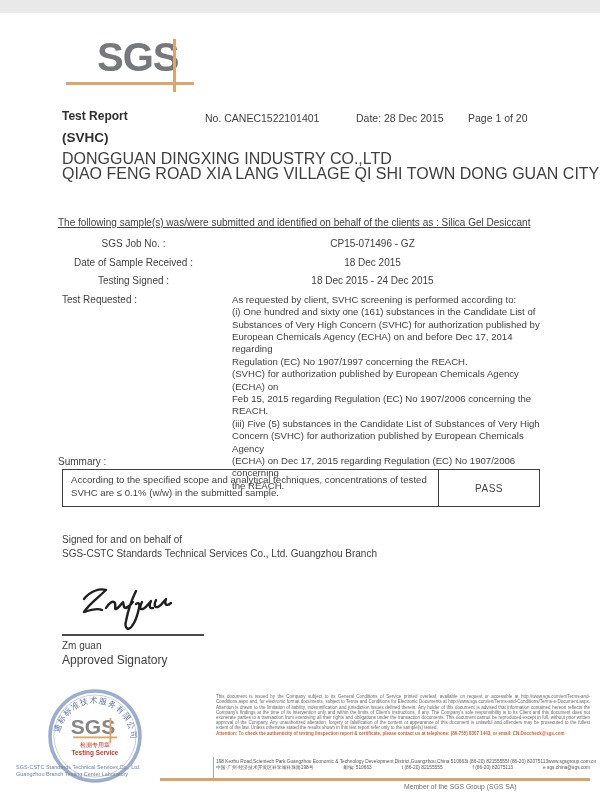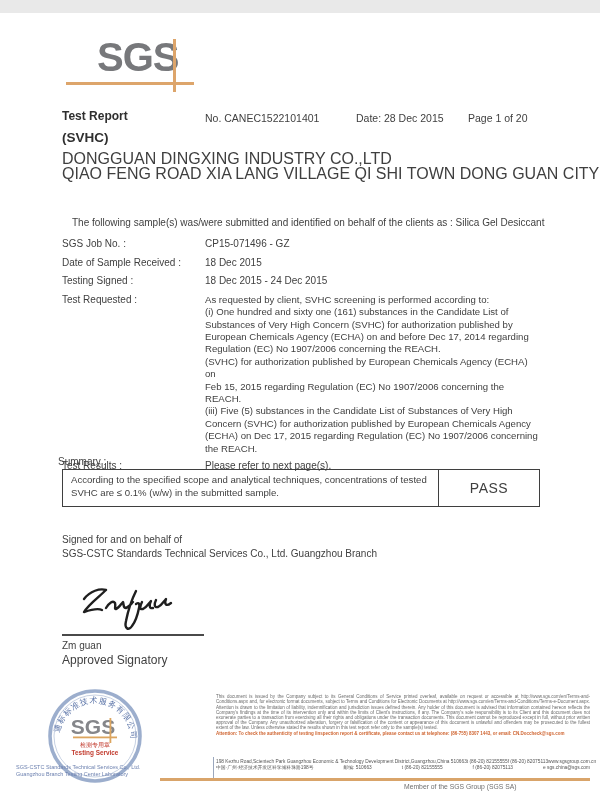--- a/index.html
+++ b/index.html
@@ -11,33 +11,33 @@
   .abs{position:absolute;}
   
   .logo-text{position:absolute;left:97px;top:24px;font-size:40px;font-weight:bold;color:#77787b;letter-spacing:-1px;line-height:1;}
   .logo-hline{position:absolute;left:66px;top:69px;width:128px;height:3px;background:#dda56b;}
   .logo-vline{position:absolute;left:173px;top:26px;width:3px;height:53px;background:#dda56b;}
   
   .title{left:62px;top:96px;font-size:12px;font-weight:bold;color:#2f2f2f;}
   .subtitle{left:62px;top:117px;font-size:13.5px;font-weight:bold;color:#2f2f2f;}
   .meta{font-size:10.5px;color:#3f3f3f;top:99px;}
   .client{left:62px;top:139px;font-size:16px;line-height:14.5px;}
-  .sample-line{left:72px;top:204px;font-size:10px;}
+  .sample-line{left:58px;top:204px;font-size:10px;text-decoration:underline;}
   
   .info{left:62px;top:222px;width:478px;font-size:10px;}
-  .info-row{display:grid;grid-template-columns:143px 1fr;line-height:18.6px;}
-  .tr-row{display:grid;grid-template-columns:143px 1fr;}
+  .info-row{display:grid;grid-template-columns:143px 1fr;line-height:18.6px;text-align:center;}
+  .tr-row{display:grid;grid-template-columns:143px 1fr;gap:27px;}
   .tr-row .cell-label{line-height:12.4px;padding-top:3px;}
   .tr-lines{font-size:9.6px;line-height:12.4px;padding-top:3px;}
   .results-row{display:grid;grid-template-columns:143px 1fr;line-height:12.4px;margin-top:5px;}
   
   .summary-label{left:58px;top:443px;font-size:10px;}
   .summary-box{left:62px;top:456px;width:476px;height:36px;border:1.5px solid #3f3f3f;display:flex;}
   .summary-statement{flex:1;padding:3px 8px;font-size:9.6px;line-height:13px;}
-  .summary-result{width:100px;border-left:1.5px solid #3f3f3f;display:flex;align-items:center;justify-content:center;font-size:14px;letter-spacing:0.5px;}
+  .summary-result{width:100px;border-left:1.5px solid #3f3f3f;display:flex;align-items:center;justify-content:center;font-size:10px;letter-spacing:0.5px;}
   
   .signed-block{left:62px;top:520px;font-size:10px;line-height:13.5px;}
   .sig-svg{left:66px;top:566px;}
   .sig-line{left:62px;top:621px;width:142px;height:2px;background:#4a4a4a;}
   .sig-name{left:62px;top:627px;font-size:10px;}
   .sig-title{left:62px;top:640px;font-size:12px;}
   
   .stamp{left:46px;top:674px;}
   .stamp-overlay{left:16px;top:751px;color:#6a7fae;transform:scale(0.55);transform-origin:0 0;font-size:10px;line-height:11.5px;width:340px;white-space:nowrap;}
   .disclaimer-wrap{left:216px;top:681px;width:374px;transform:scale(0.5);transform-origin:0 0;}
@@ -88,32 +88,28 @@
           <div>18 Dec 2015 - 24 Dec 2015</div>
         </div>
       </div>
     <div class="tr-row">
       <div class="cell-label">Test Requested :</div>
       <div class="tr-lines">
           <div>As requested by client, SVHC screening is performed according to:</div>
           <div>(i) One hundred and sixty one (161) substances in the Candidate List of</div>
           <div>Substances of Very High Concern (SVHC) for authorization published by</div>
           <div>European Chemicals Agency (ECHA) on and before Dec 17, 2014 regarding</div>
-          <div>Regulation (EC) No 1907/2006 concerning the REACH.</div>
+          <div>Regulation (EC) No 1907/1997 concerning the REACH.</div>
           <div>(SVHC) for authorization published by European Chemicals Agency (ECHA) on</div>
           <div>Feb 15, 2015 regarding Regulation (EC) No 1907/2006 concerning the REACH.</div>
           <div>(iii) Five (5) substances in the Candidate List of Substances of Very High</div>
           <div>Concern (SVHC) for authorization published by European Chemicals Agency</div>
           <div>(ECHA) on Dec 17, 2015 regarding Regulation (EC) No 1907/2006 concerning</div>
           <div>the REACH.</div>
         </div>
-    </div>
-    <div class="results-row">
-      <div>Test Results :</div>
-      <div>Please refer to next page(s).</div>
     </div>
   </div>
 
   <div class="abs summary-label">Summary :</div>
   <div class="abs summary-box">
     <div class="summary-statement">According to the specified scope and analytical techniques, concentrations of tested SVHC are ≤ 0.1% (w/w) in the submitted sample.</div>
     <div class="summary-result">PASS</div>
   </div>
 
   <div class="abs signed-block">

